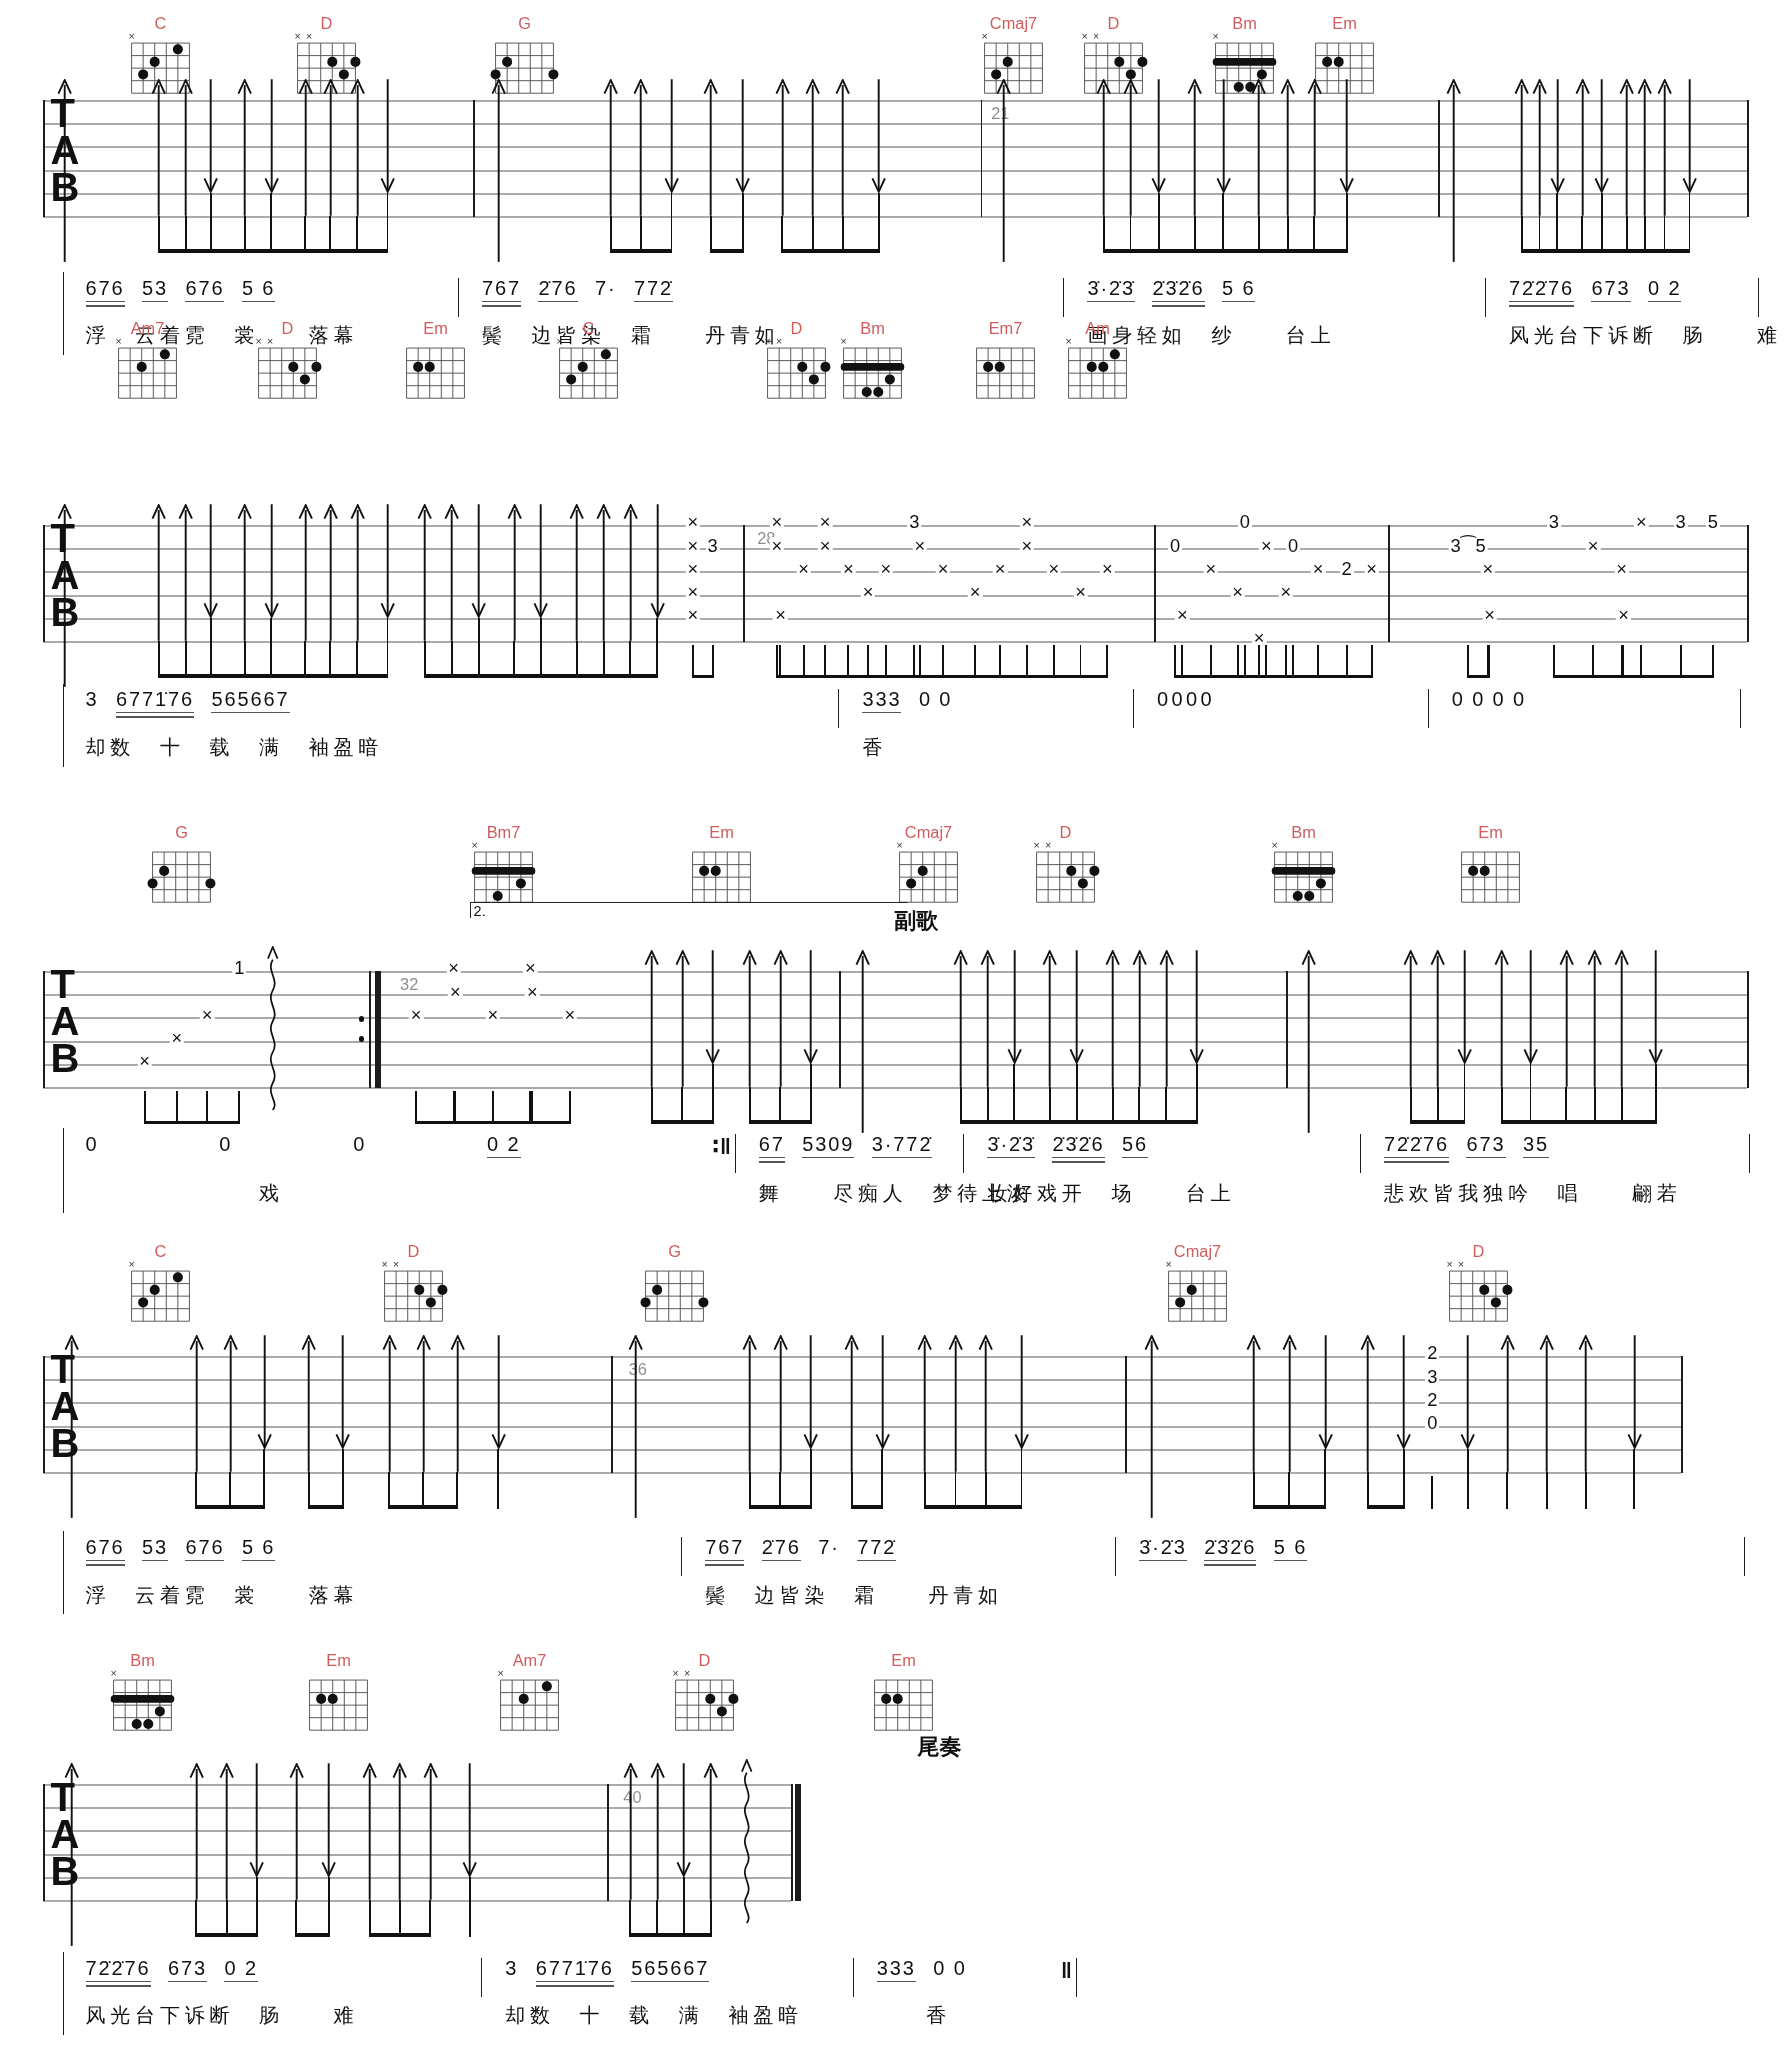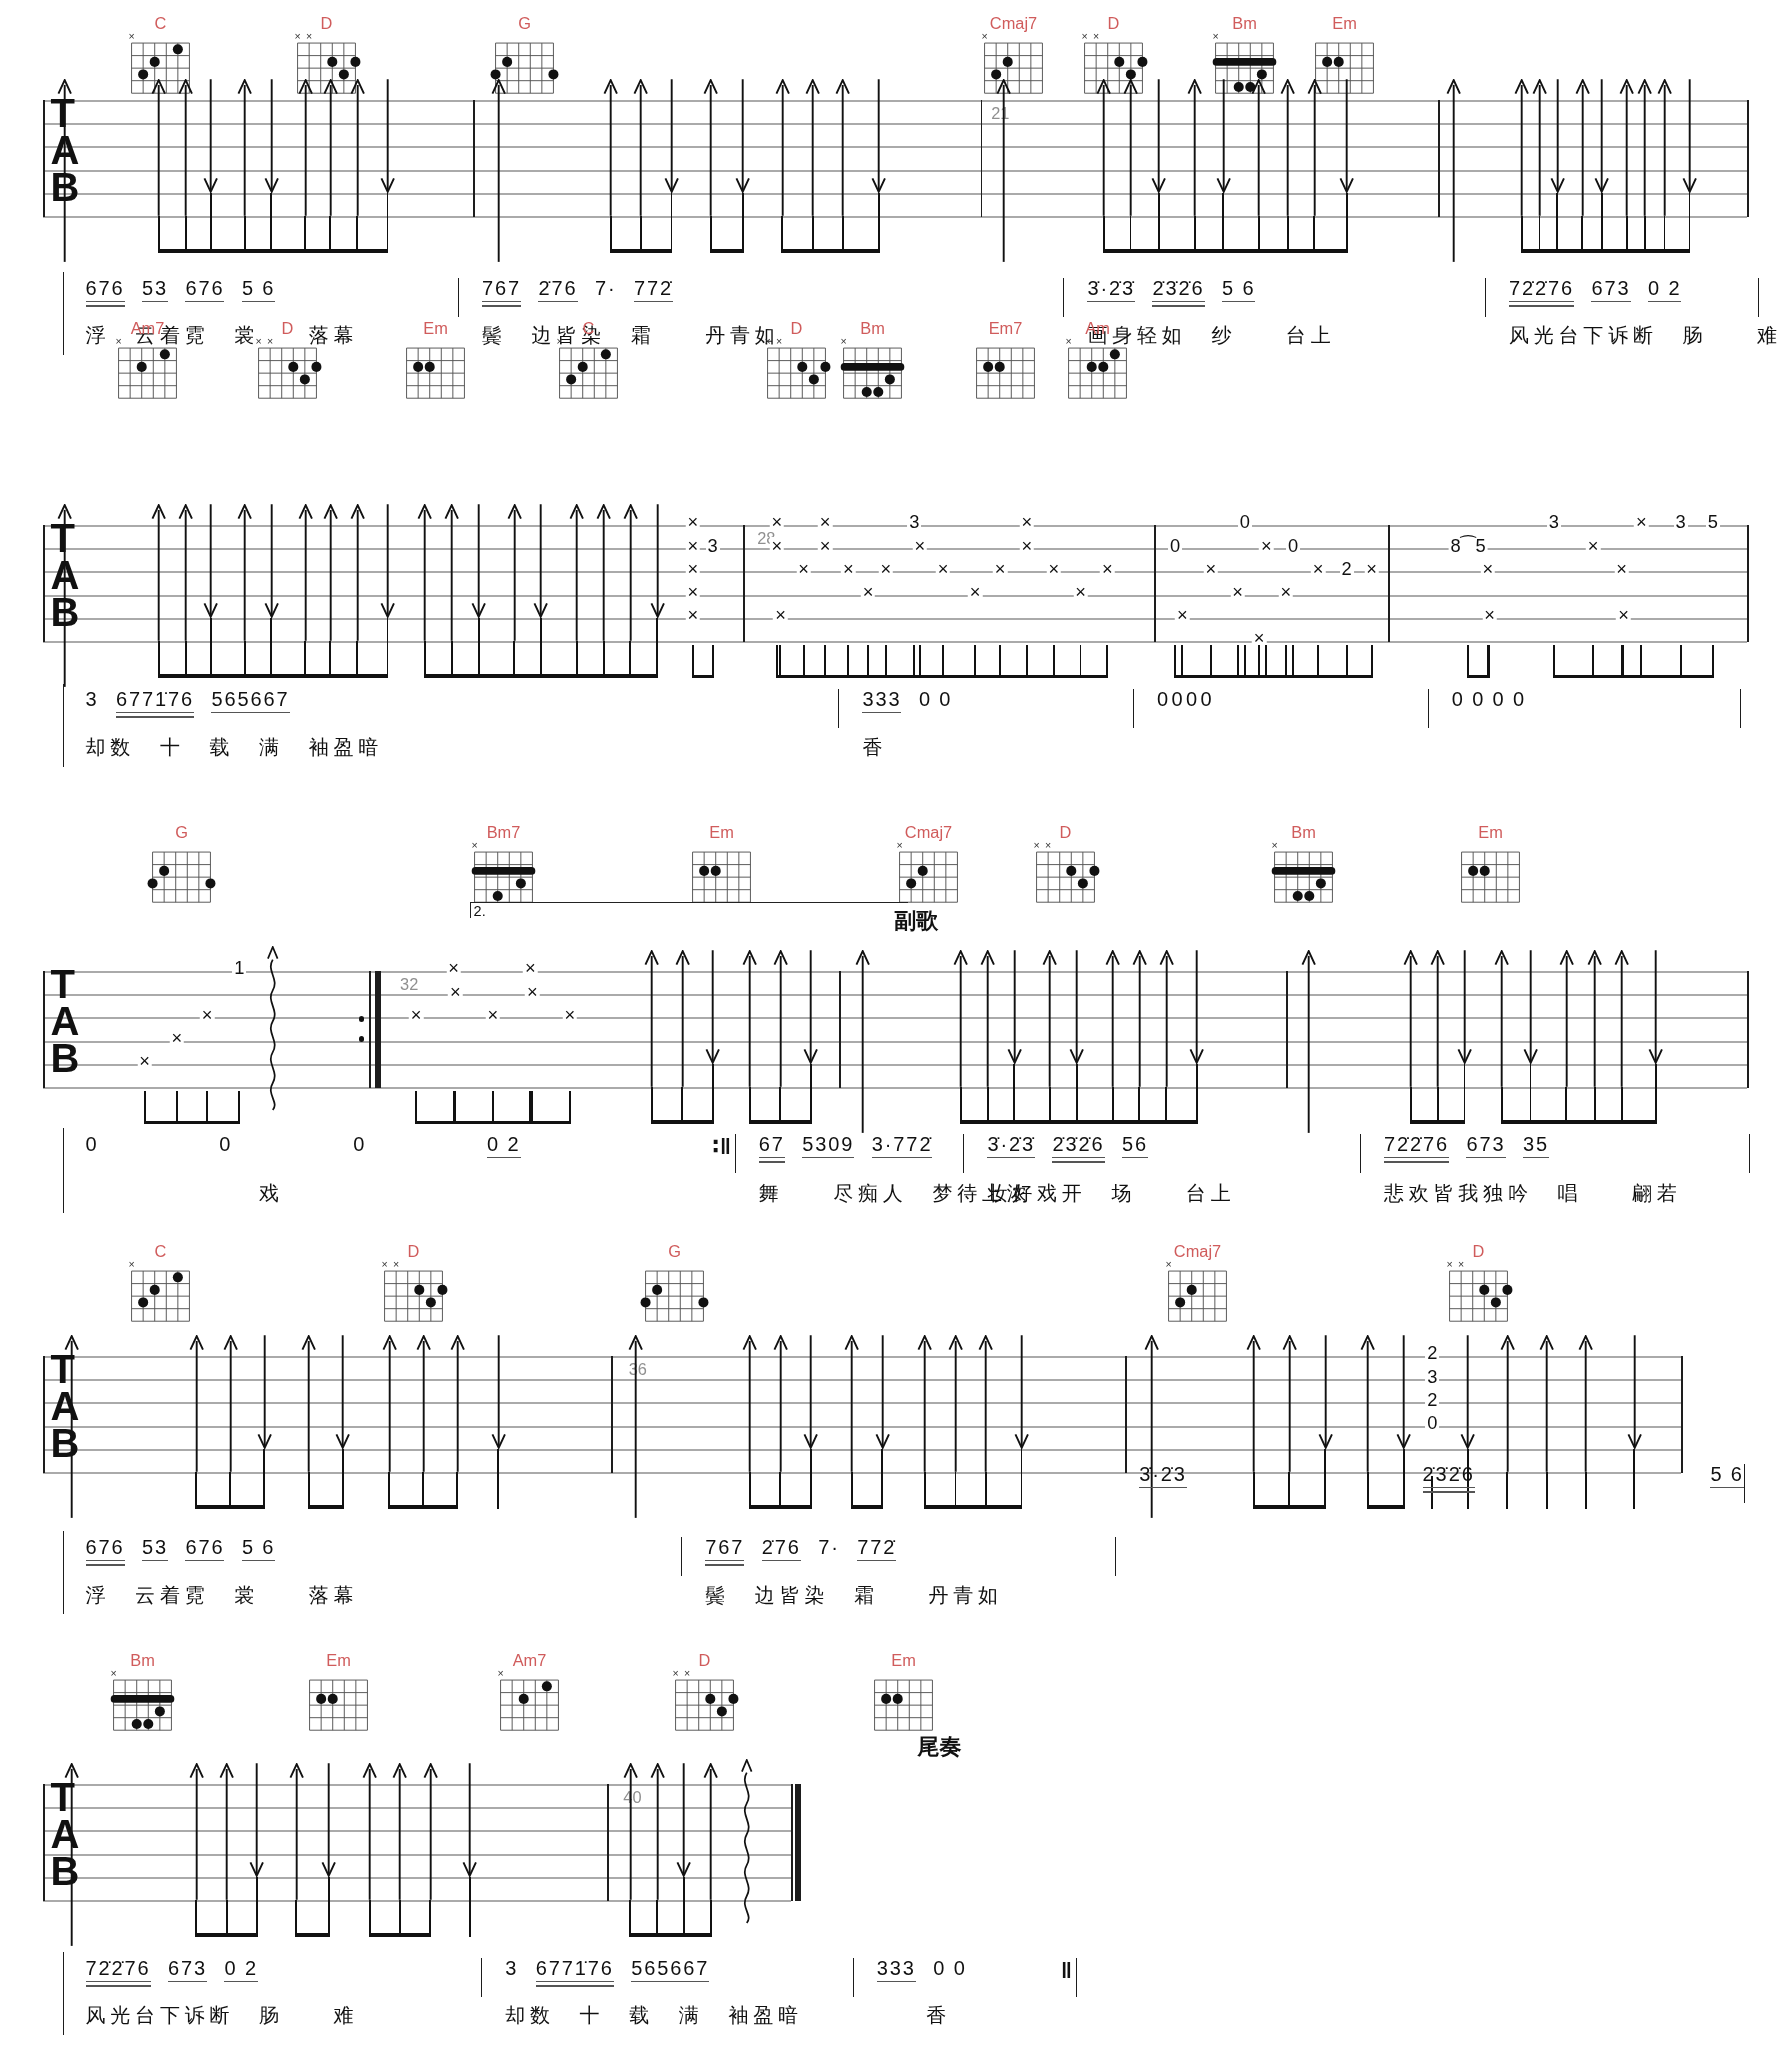--- a/index.html
+++ b/index.html
@@ -693,21 +693,21 @@
       <div class="tabmark" style="left: 67.8%; top: 35px;">×</div>
       <div class="tabmark" style="left: 69.3%; top: 58px;">×</div>
       <div class="tabmark" style="left: 69.7%; top: -11.6px;">0</div>
       <div class="tabmark" style="left: 70.5%; top: 104px;">×</div>
       <div class="tabmark" style="left: 70.9%; top: 11.6px;">×</div>
       <div class="tabmark" style="left: 72%; top: 58px;">×</div>
       <div class="tabmark" style="left: 72.4%; top: 11.6px;">0</div>
       <div class="tabmark" style="left: 73.8%; top: 35px;">×</div>
       <div class="tabmark" style="left: 75.4%; top: 35px;">2</div>
       <div class="tabmark" style="left: 76.8%; top: 35px;">×</div>
-      <div class="tabmark" style="left: 82.2%; top: 11.6px;">8⁀5</div>
+      <div class="tabmark" style="left: 82.2%; top: 11.6px;">3⁀5</div>
       <div class="tabmark" style="left: 83.3%; top: 35px;">×</div>
       <div class="tabmark" style="left: 83.4%; top: 81px;">×</div>
       <div class="tabmark" style="left: 87%; top: -11.6px;">3</div>
       <div class="tabmark" style="left: 89.2%; top: 11.6px;">×</div>
       <div class="tabmark" style="left: 90.8%; top: 35px;">×</div>
       <div class="tabmark" style="left: 90.9%; top: 81px;">×</div>
       <div class="tabmark" style="left: 91.9%; top: -11.6px;">×</div>
       <div class="tabmark" style="left: 94.1%; top: -11.6px;">3</div>
       <div class="tabmark" style="left: 95.9%; top: -11.6px;">5</div>
       <div class="stem" style="left: 38.8%; top: 120px; height: 33px;"></div>
@@ -1395,21 +1395,21 @@
       <span class="grp u1">53</span>
       <span class="grp u1">676</span>
       <span class="grp u1">5 6</span>
     </div>
     <div class="numcell abs" style="left: 38.2%; width: 24.3%; top: 1537px;">
       <span class="grp u2">767</span>
       <span class="grp u1">2̇76</span>
       <span class="grp">7·</span>
       <span class="grp u1">772̇</span>
     </div>
-    <div class="numcell abs" style="left: 62.5%; width: 35.2%; top: 1464px; justify-content: space-between;">
+    <div class="numcell abs" style="left: 62.5%; width: 35.2%; top: 1537px;">
       <span class="grp u1">3̇·2̇3</span>
       <span class="grp u2">2̇3̇2̇6</span>
       <span class="grp u1">5 6</span>
     </div>
     <div class="lyriccell abs" style="left: 3.5%; width: 34.7%; top: 1582px;">浮　云着霓　裳　　落幕</div>
     <div class="lyriccell abs" style="left: 38.2%; width: 24.3%; top: 1582px;">鬓　边皆染　霜　　丹青如</div>
     <div class="chordbox abs" style="left: 8%; top: 1651px;"><svg viewBox="0 0 84 92" width="81" height="89">
         <text x="42" y="15" text-anchor="middle" font-size="17" fill="#d05c5c" font-family="Liberation Sans, sans-serif">Bm</text>
         <line x1="12" y1="30" x2="12" y2="82" stroke="#555" stroke-width="1"></line>
         <line x1="24" y1="30" x2="24" y2="82" stroke="#555" stroke-width="1"></line>

